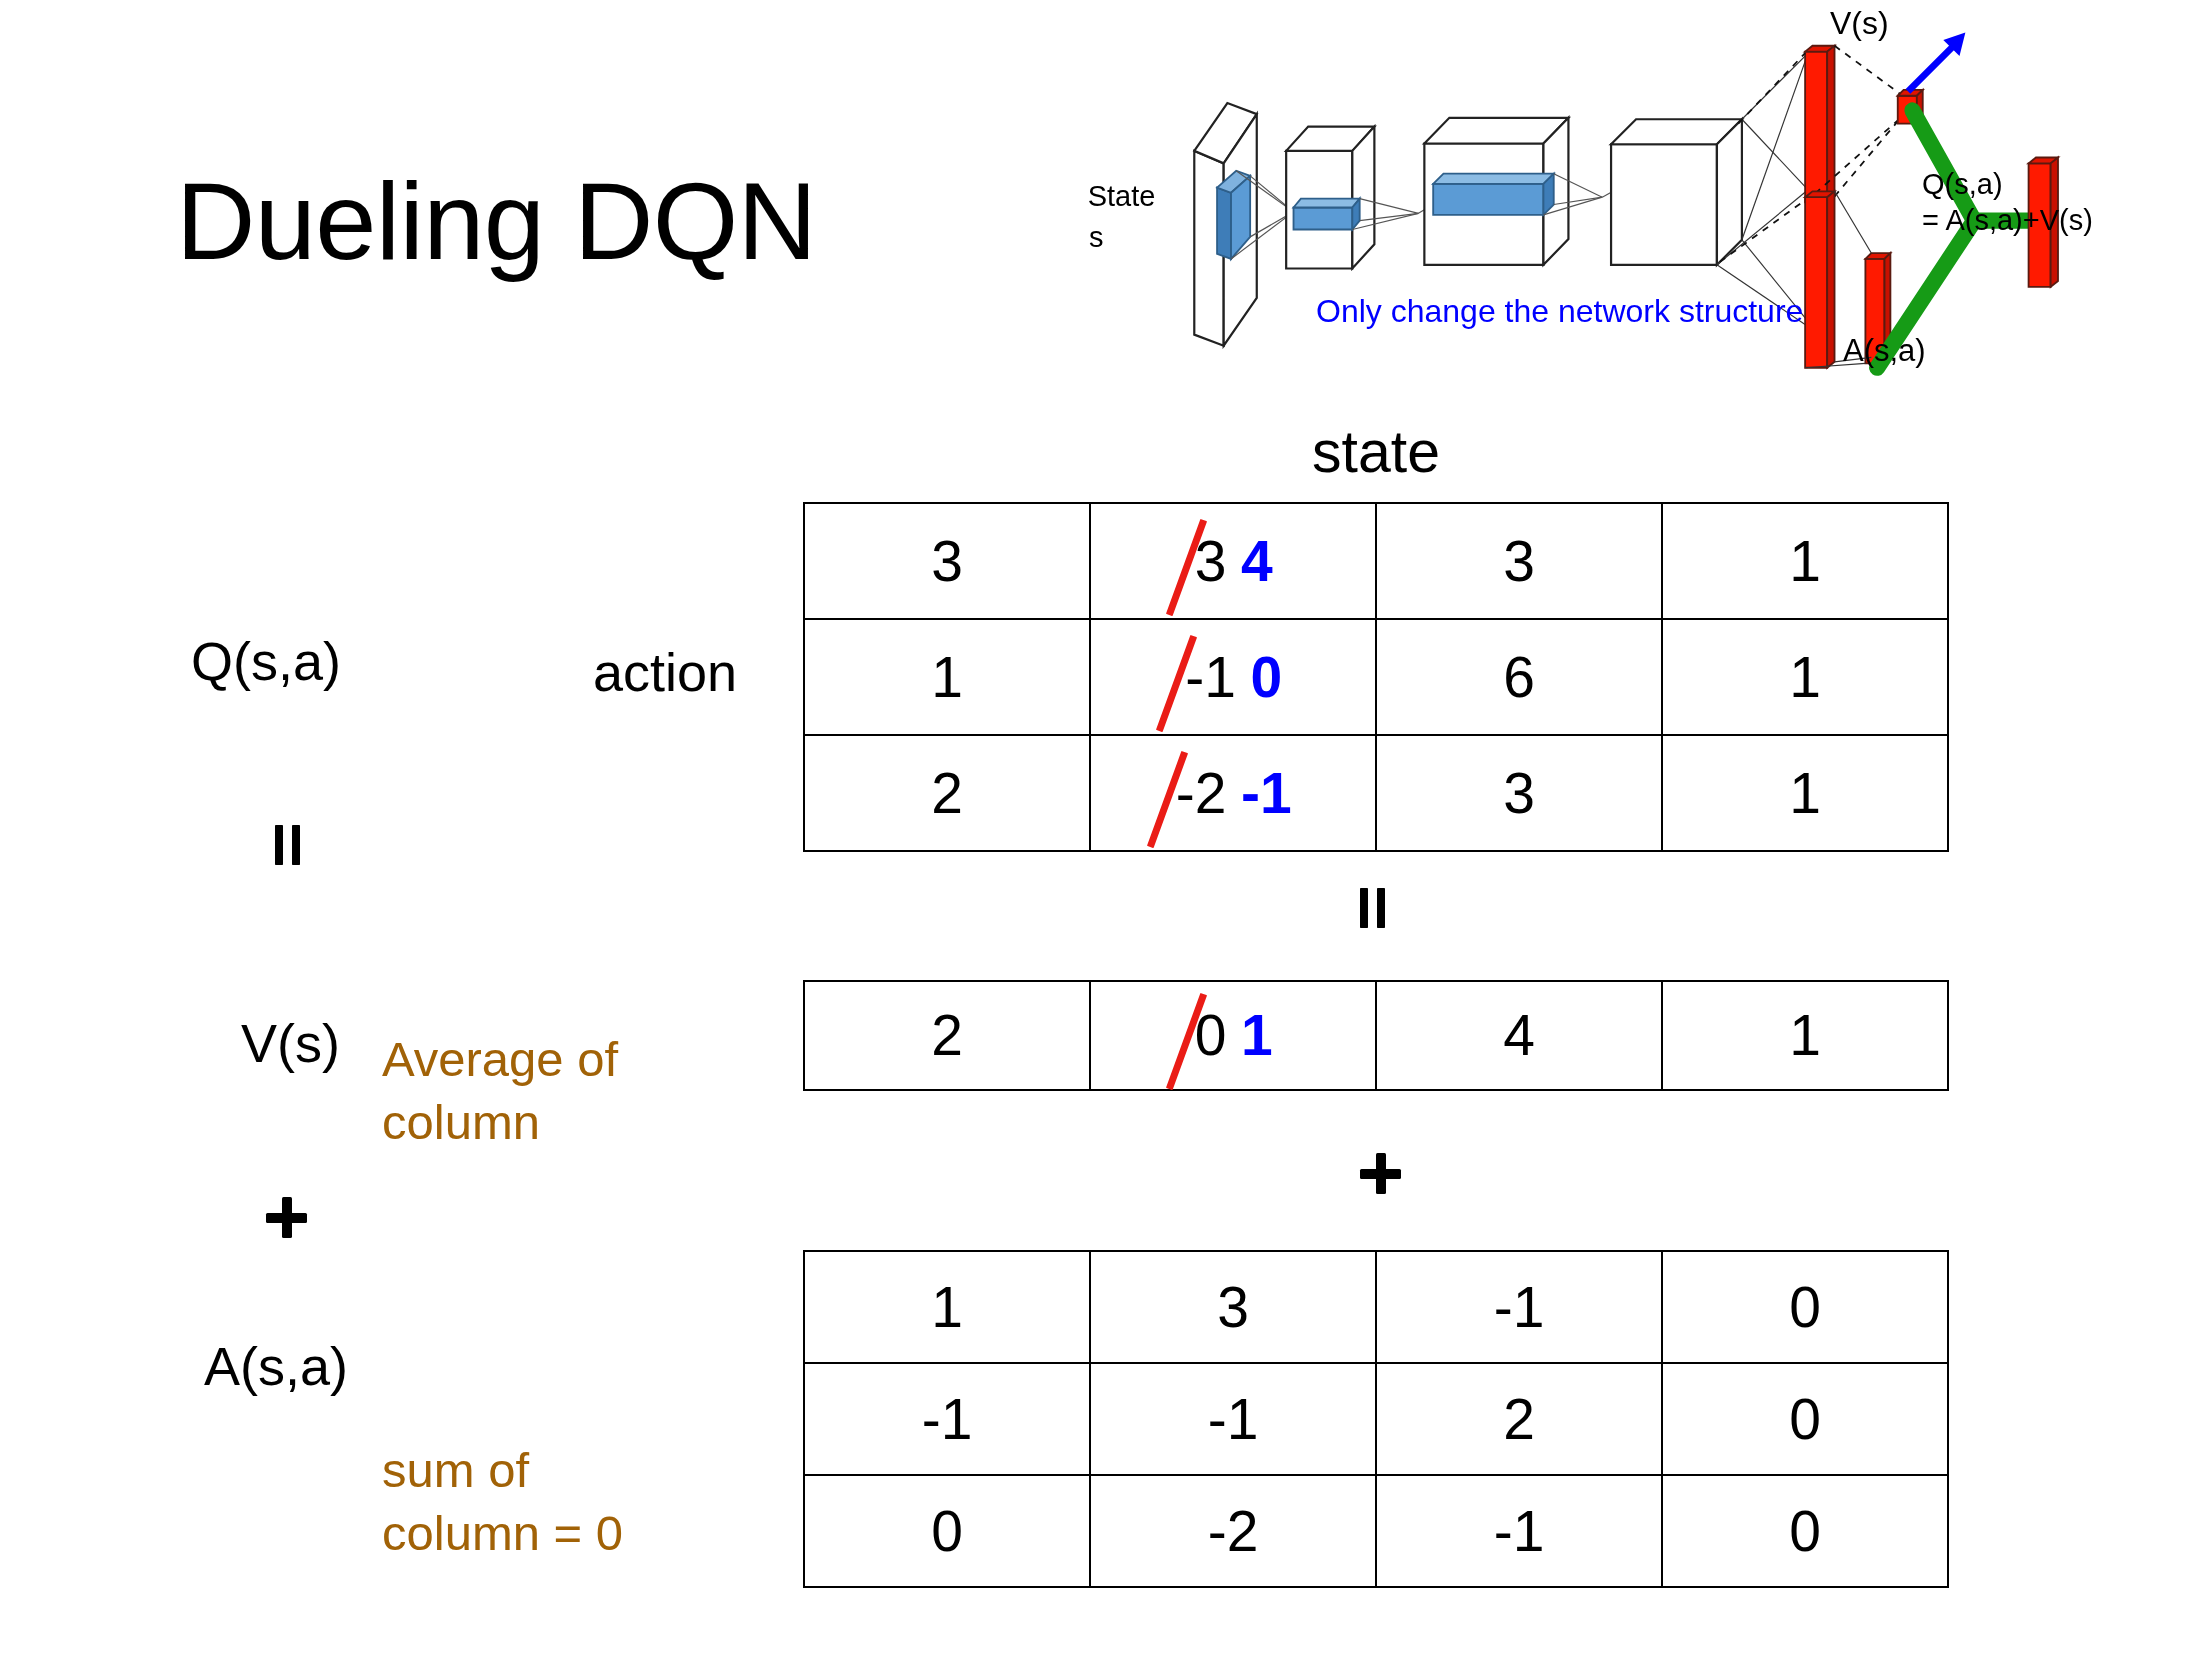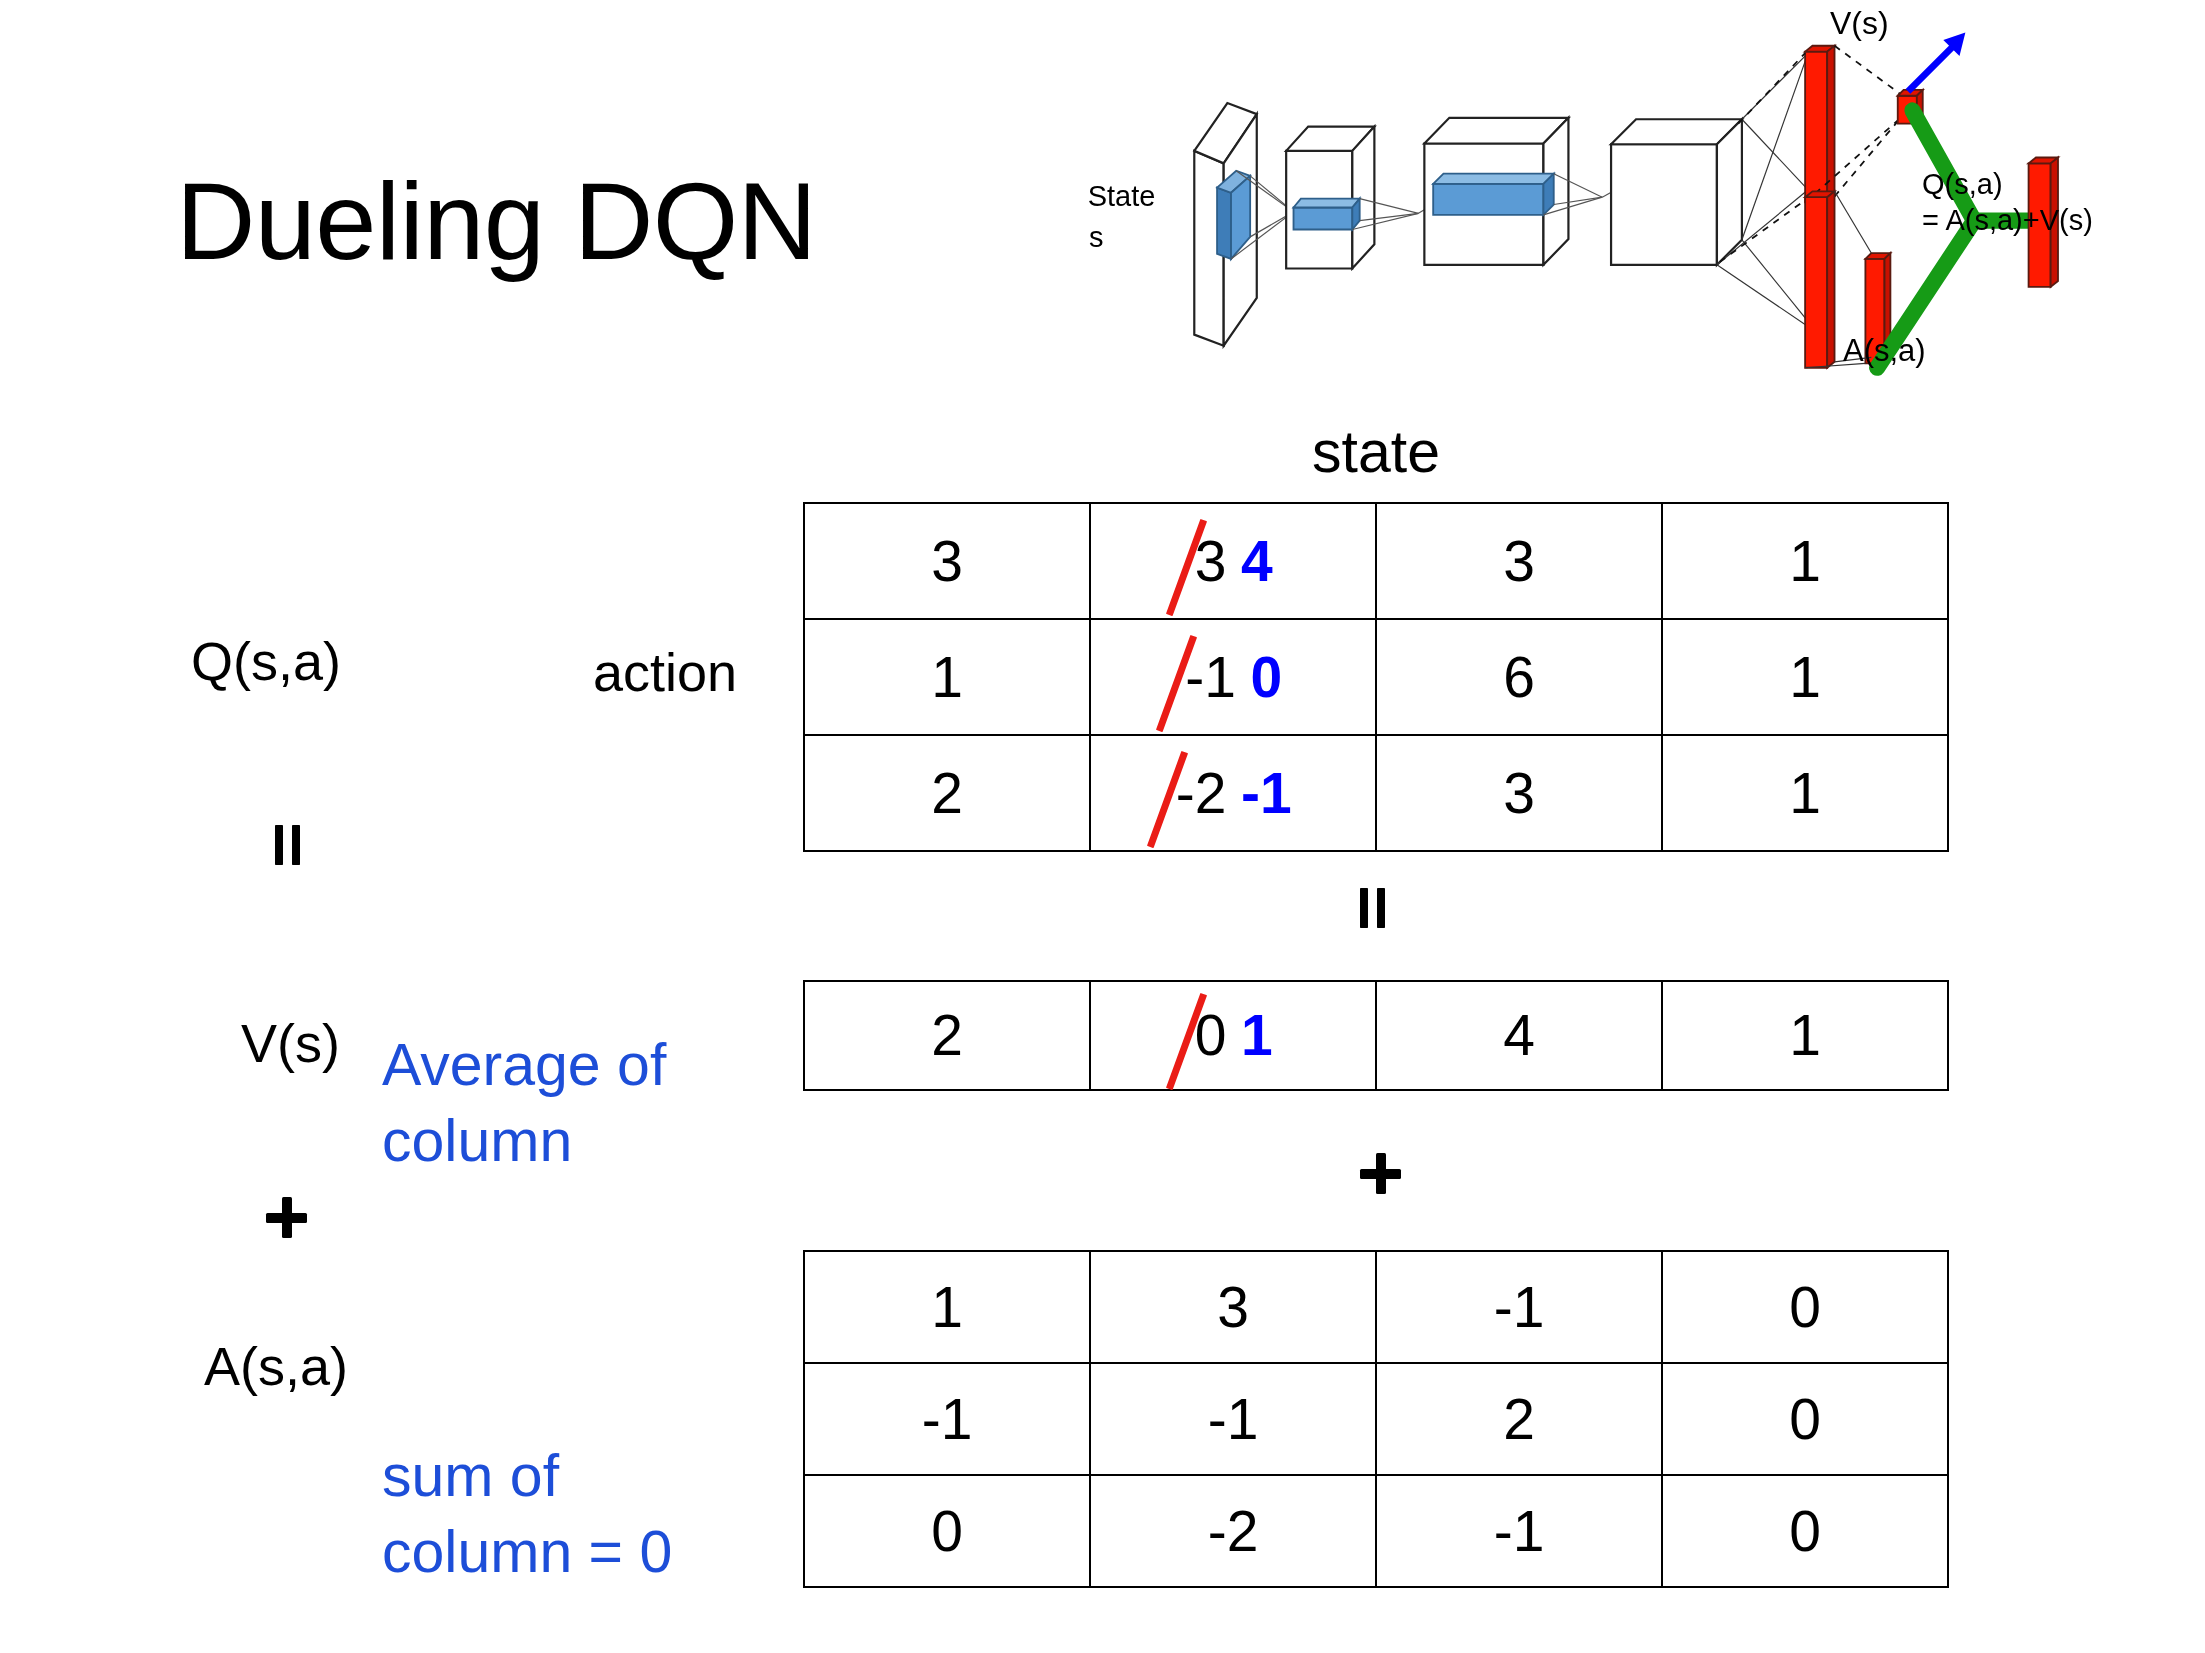--- a/index.html
+++ b/index.html
@@ -121,22 +121,22 @@
   }
   .plus-sign i:nth-child(1) { left: 0;    top: 16px; width: 41px; height: 9.6px; }
   .plus-sign i:nth-child(2) { left: 16px; top: 0;    width: 9.6px; height: 41px; }
 
   #plus-left      { left: 266px;  top: 1197px; }
   #plus-mid-v-a   { left: 1360px; top: 1153px; }
 
   
   .blue-note {
     position: absolute;
-    color: #1d4ed8;
-    font-size: 59px;
+    color: #a16207;
+    font-size: 49px;
     line-height: 1.28;
     white-space: pre-line;
   }
   #note-average { left: 382px; top: 1028px; }
   #note-sum     { left: 382px; top: 1439px; }
 
   
   .grid-table {
     position: absolute;
     left: 803px;
@@ -322,20 +322,22 @@
 
     <g stroke="#5a1a10" stroke-width="2.5">
       <polygon points="1300,222 1300,390 1330,390 1330,222" fill="#FF1A00"></polygon>
       <polygon points="1300,222 1310,214 1340,214 1330,222" fill="#E01400"></polygon>
       <polygon points="1330,222 1340,214 1340,382 1330,390" fill="#C91000"></polygon>
     </g>
   </svg>
 
   <div class="diag-label" id="label-state">State</div>
   <div class="diag-label" id="label-state-s">s</div>
+  <div class="diag-label" id="label-only-change">Only change the
+network structure</div>
   <div class="diag-label" id="label-vs">V(s)</div>
   <div class="diag-label" id="label-asa">A(s,a)</div>
   <div class="diag-label" id="label-qsa">Q(s,a)</div>
   <div class="diag-label" id="label-qsa-eq">= A(s,a)+V(s)</div>
 </div>
 
 <div id="state-header">state</div>
 
 <div class="left-label" id="label-q-sa">Q(s,a)</div>
 

